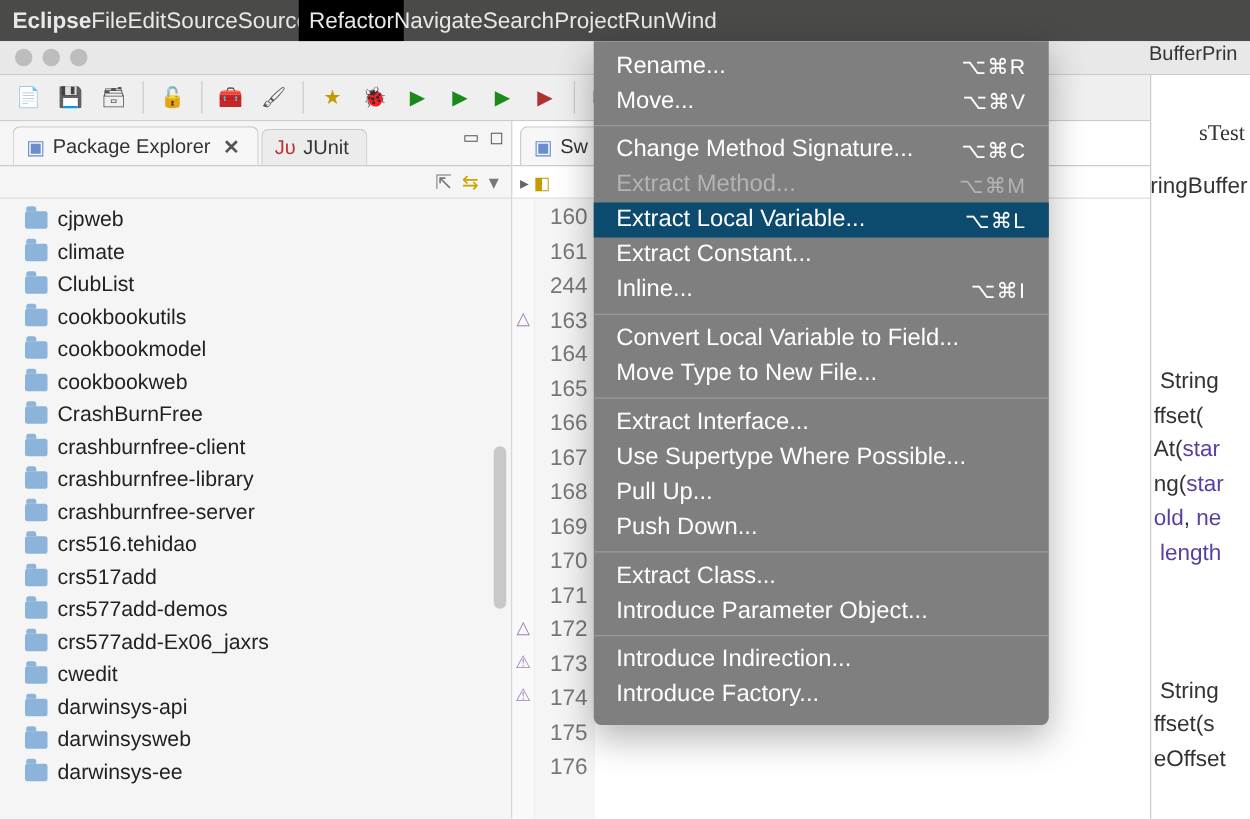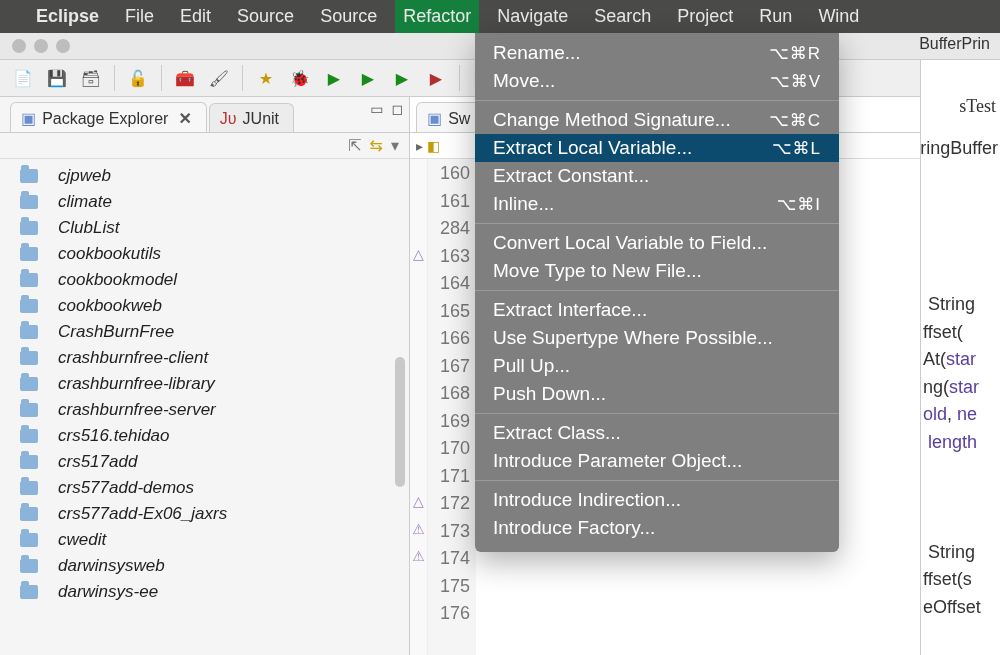--- a/index.html
+++ b/index.html
@@ -1,22 +1,22 @@
 <!DOCTYPE html>
 <html><head>
 <meta charset="utf-8">
 <style>
   * { margin:0; padding:0; box-sizing:border-box; font-family: "Helvetica Neue", Arial, sans-serif; }
   body { width:1000px; height:655px; overflow:hidden; background:#f0f0f0; position:relative; }
   
-  .menubar { height:33px; background:#4a4a48; color:#e8e8e8; display:flex; align-items:center; padding:0 10px; font-size:18px; gap:26px; }
+  .menubar { height:33px; background:#4a4a48; color:#e8e8e8; display:flex; align-items:center; padding:0 10px; font-size:18px; }
   .menubar .apple { font-size:22px; color:#e8e8e8; }
   .menubar .app-name { font-weight:700; }
   .menubar .mitem { cursor:pointer; }
-  .menubar .mitem.selected { background:#15803d; padding:0 8px; height:100%; display:flex; align-items:center; margin:0 -8px; }
+  .menubar .mitem.selected { background:#000000; padding:0 8px; height:100%; display:flex; align-items:center; margin:0 -8px; }
   
   .winrow { height:26px; background:#e8e8e8; position:relative; }
   .traffic { position:absolute; top:6px; left:12px; display:flex; gap:8px; }
   .traffic span { width:14px; height:14px; border-radius:50%; background:#bdbdbd; display:inline-block; }
   .title-right { position:absolute; right:10px; top:2px; font-size:16px; color:#333; }
   
   .toolbar { height:38px; background:#efefef; border-top:1px solid #ccc; border-bottom:1px solid #ccc; display:flex; align-items:center; padding:0 10px; gap:8px; }
   .tbtn { width:26px; height:26px; display:flex; align-items:center; justify-content:center; font-size:16px; color:#555; }
   .sep { width:1px; height:26px; background:#ccc; margin:0 2px; }
   .tbtn.green { color:#1a8a1a; }
@@ -27,21 +27,21 @@
   .main { display:flex; height:558px; }
   
   .sidebar { width:410px; background:#f5f5f5; border-right:1px solid #ccc; display:flex; flex-direction:column; position:relative; }
   .tabs { height:36px; display:flex; align-items:flex-end; padding:2px 6px 0 10px; gap:2px; border-bottom:1px solid #ccc; position:relative; }
   .tab { background:#f7f7f7; border:1px solid #ccc; border-bottom:none; border-radius:6px 6px 0 0; padding:6px 14px 4px 10px; font-size:16px; display:flex; align-items:center; gap:6px; color:#333; }
   .tab .close { color:#555; margin-left:4px; font-weight:700; }
   .tab.inactive { background:#ececec; }
   .tabs .winbtns { position:absolute; right:6px; top:4px; display:flex; gap:8px; font-size:14px; color:#555; }
   .viewstrip { height:26px; display:flex; align-items:center; justify-content:flex-end; padding:0 10px; gap:8px; color:#777; font-size:16px; border-bottom:1px solid #ddd; }
   .tree { overflow-y:auto; flex:1; padding:4px 0; }
-  .node { display:flex; align-items:center; gap:20px; padding:2px 6px 2px 20px; font-size:17px; color:#222; height:26px;font-style:italic; }
+  .node { display:flex; align-items:center; gap:8px; padding:2px 6px 2px 20px; font-size:17px; color:#222; height:26px; }
   .folder-icon { width:18px; height:14px; background:#8cb3d9; border-radius:2px; position:relative; display:inline-block; }
   .folder-icon::before { content:""; position:absolute; top:-4px; left:1px; width:8px; height:4px; background:#8cb3d9; border-radius:2px 2px 0 0; }
   .sidebar .scrollbar { position:absolute; right:4px; top:260px; width:10px; height:130px; background:#c8c8c8; border-radius:5px; }
   
   .editor { flex:1; display:flex; flex-direction:column; position:relative; background:#fff; }
   .etabs { height:36px; display:flex; align-items:flex-end; padding:2px 0 0 6px; border-bottom:1px solid #ccc; }
   .gutter-toolbar { height:26px; display:flex; align-items:center; padding:0 6px; gap:4px; color:#666; font-size:14px; border-bottom:1px solid #ddd; }
   .code { display:flex; flex:1; font-family:Menlo,Consolas,monospace; font-size:18px; color:#333; }
   .markers { width:18px; background:#f9f9f9; border-right:1px solid #eee; display:flex; flex-direction:column; padding-top:4px; }
   .markers span { height:27.5px; text-align:center; font-size:14px; color:#a07fbf; }
@@ -194,20 +194,24 @@
         <div class="node">
           <span class="folder-icon"></span>
           <span>crs577add-Ex06_jaxrs</span>
         </div>
         <div class="node">
           <span class="folder-icon"></span>
           <span>cwedit</span>
         </div>
         <div class="node">
           <span class="folder-icon"></span>
+          <span>darwinsys-api</span>
+        </div>
+        <div class="node">
+          <span class="folder-icon"></span>
           <span>darwinsysweb</span>
         </div>
         <div class="node">
           <span class="folder-icon"></span>
           <span>darwinsys-ee</span>
         </div>
       </div>
     <div class="scrollbar"></div>
   </div>
 
@@ -238,21 +242,21 @@
           <span></span>
           <span>△</span>
           <span>⚠</span>
           <span>⚠</span>
           <span></span>
           <span></span>
         </div>
       <div class="lnums" id="lnums">
           <div>160</div>
           <div>161</div>
-          <div>284</div>
+          <div>244</div>
           <div>163</div>
           <div>164</div>
           <div>165</div>
           <div>166</div>
           <div>167</div>
           <div>168</div>
           <div>169</div>
           <div>170</div>
           <div>171</div>
           <div>172</div>
@@ -279,20 +283,24 @@
     </div>
     <div class="ditem">
       <span>Move...</span>
       <span class="sc">⌥⌘V</span>
     </div>
     <div class="dsep"></div>
     <div class="ditem">
       <span>Change Method Signature...</span>
       <span class="sc">⌥⌘C</span>
     </div>
+    <div class="ditem disabled">
+      <span>Extract Method...</span>
+      <span class="sc">⌥⌘M</span>
+    </div>
     <div class="ditem highlight">
       <span>Extract Local Variable...</span>
       <span class="sc">⌥⌘L</span>
     </div>
     <div class="ditem">
       <span>Extract Constant...</span>
       <span class="sc"></span>
     </div>
     <div class="ditem">
       <span>Inline...</span>

